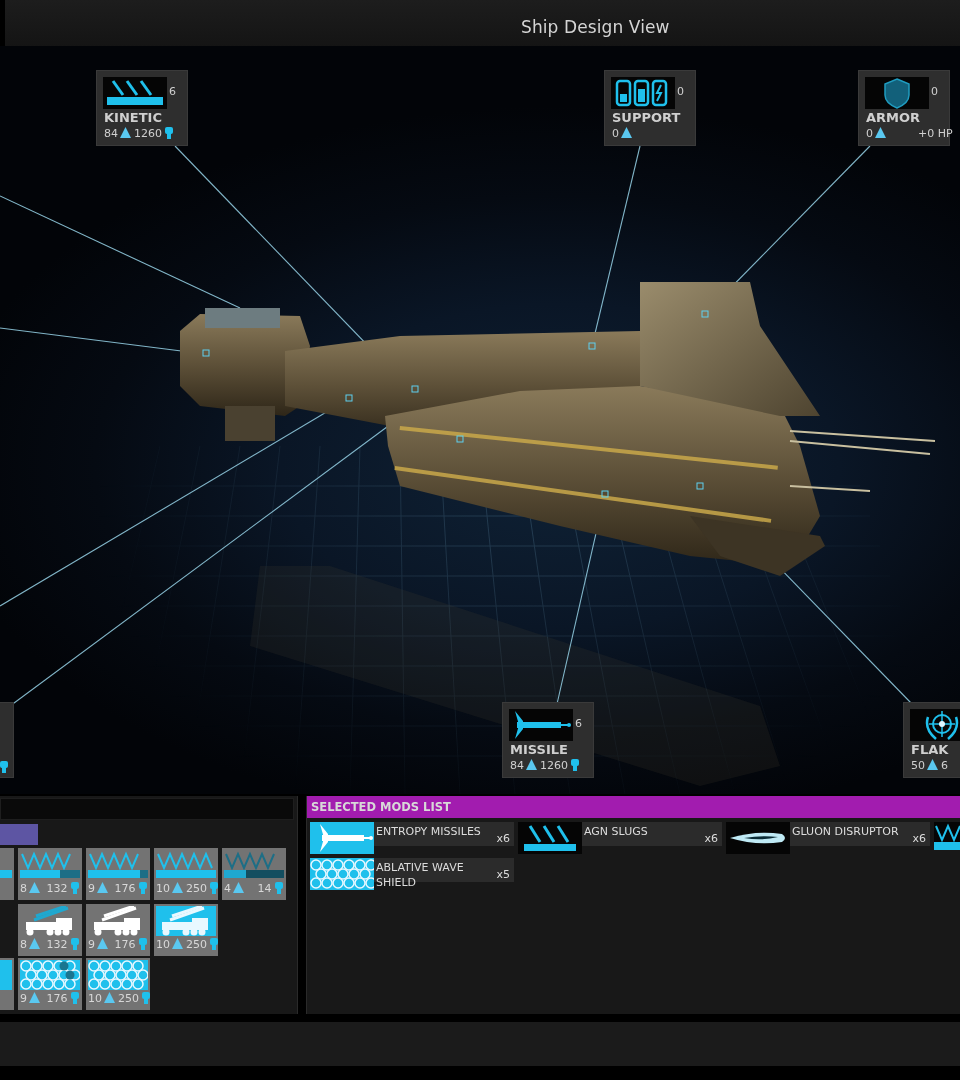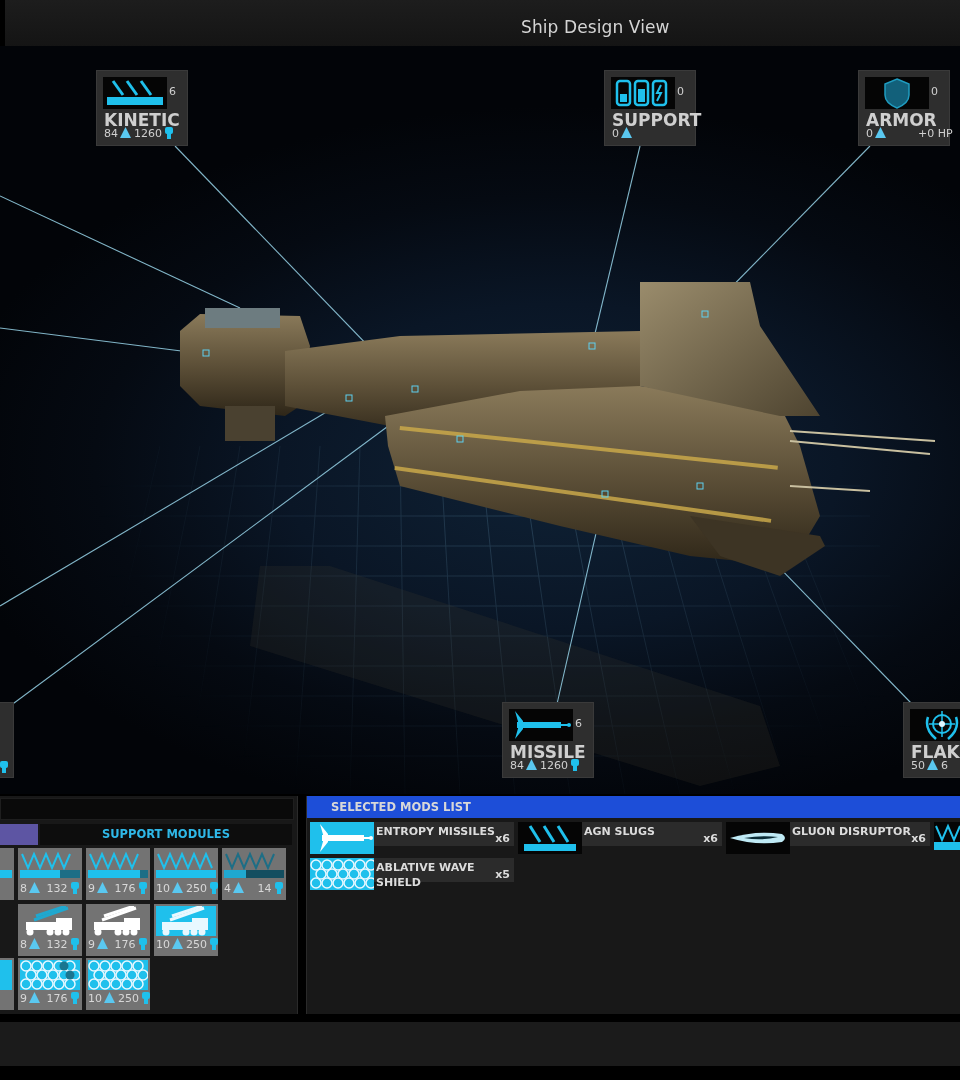--- a/index.html
+++ b/index.html
@@ -11,39 +11,39 @@
   .titlebar .title { position: absolute; left: 516px; top: 17px; font-size: 17px; color: #d4d4d4; letter-spacing: 0.1px; }
 
   .viewport { position: absolute; left: 0; top: 46px; width: 960px; height: 748px; overflow: hidden;
     background: radial-gradient(ellipse 620px 360px at 560px 420px, #0f2236 0%, #0a1626 45%, #050a12 75%, #020408 100%); }
   .grid { position: absolute; left: 0; top: 0; width: 960px; height: 748px; }
   .ship { position: absolute; left: 0; top: 0; width: 960px; height: 748px; }
 
   .hp { position: absolute; background: #2e2e2e; border: 1px solid #3a3a3a; }
   .hp .icon { position: absolute; left: 6px; top: 6px; width: 64px; height: 32px; background: #050505; }
   .hp .count { position: absolute; left: 72px; top: 14px; font-size: 11px; color: #d0d0d0; }
-  .hp .name { position: absolute; left: 7px; top: 39px; font-size: 17px; font-weight: bold; color: #cfcfcf; }
+  .hp .name { position: absolute; left: 7px; top: 39px; font-size: 13px; font-weight: bold; color: #cfcfcf; }
   .hp .stats { position: absolute; left: 7px; top: 56px; font-size: 11px; color: #d0d0d0; white-space: nowrap; }
   .glyph-tri { display: inline-block; width: 11px; height: 11px; vertical-align: -1px; margin: 0 3px 0 2px; }
   .glyph-fist { display: inline-block; width: 10px; height: 12px; vertical-align: -2px; margin-left: 2px; }
 
   .bottom { position: absolute; left: 0; top: 794px; width: 960px; height: 286px; background: #000; }
   .panel-left { position: absolute; left: 0; top: 2px; width: 298px; height: 218px; background: #181818; border-right: 1px solid #2a2a2a; }
   .panel-left .topbar { position: absolute; left: 0; top: 2px; width: 294px; height: 22px; background: #0a0a0a; border: 1px solid #1e1e1e; }
   .tab-active { position: absolute; left: 0; top: 28px; width: 38px; height: 21px; background: #5d55a3; }
   .tab-support { position: absolute; left: 40px; top: 28px; width: 252px; height: 21px; background: #0d0d0d;
     color: #2fb8e8; font-size: 11.5px; font-weight: bold; text-align: center; line-height: 21px; }
   .mod-tile { position: absolute; width: 64px; height: 52px; background: #737373; margin-left: 8px; }
   .mod-tile .img { position: absolute; left: 2px; top: 2px; width: 60px; height: 30px; }
   .mod-tile .cost { position: absolute; left: 2px; top: 34px; font-size: 11px; color: #d8d8d8; white-space: nowrap; }
 
   .panel-right { position: absolute; left: 306px; top: 2px; width: 654px; height: 218px; background: #181818; border-left: 1px solid #2a2a2a; }
-  .panel-right .hdr { position: absolute; left: 0; top: 0; width: 654px; height: 22px; background: #1d4ed8;
-    font-size: 11.5px; font-weight: bold; color: #d8d8d8; padding-left: 24px; line-height: 22px; }
-  .sel { position: absolute; height: 24px; background: #2b2b2b; font-weight: bold; }
+  .panel-right .hdr { position: absolute; left: 0; top: 0; width: 654px; height: 22px; background: #a21caf;
+    font-size: 11.5px; font-weight: bold; color: #d8d8d8; padding-left: 4px; line-height: 22px; }
+  .sel { position: absolute; height: 24px; background: #2b2b2b; }
   .sel .img { position: absolute; left: 0; top: 0; width: 64px; height: 32px; }
   .sel .label { position: absolute; left: 66px; top: 2px; font-size: 11px; color: #dcdcdc; line-height: 15px; width: 120px; }
   .sel .qty { position: absolute; right: 4px; bottom: 1px; font-size: 11px; color: #dcdcdc; margin-left: 41px; }
 
   .footer { position: absolute; left: 0; top: 1022px; width: 960px; height: 44px; background: #1b1b1b; }
 </style>
 </head>
 <body>
 
 <div class="titlebar">
@@ -260,21 +260,20 @@
         <rect x="1" y="0" width="8" height="7" rx="2" fill="#1fc0ec"></rect>
         <rect x="3" y="7" width="4" height="5" fill="#1fc0ec"></rect>
       </svg>
   </div>
 </div>
 
 <div class="bottom">
   <div class="panel-left">
     <div class="topbar"></div>
     <div class="tab-active"></div>
-    <div class="tab-support">SUPPORT MODULES</div>
 
     <div class="mod-tile" style="left:-58px; top:52px;">
       <svg class="img" viewBox="0 0 60 30">
           <rect x="0" y="20" width="60" height="8" fill="#1fc0ec"></rect>
         </svg>
     </div>
     <div class="mod-tile" style="left:10px; top:52px;">
       <svg class="img" viewBox="0 0 60 30">
         <polyline points="2,4 8,18 14,4 20,18 26,4 32,18 38,4 44,18 50,4" fill="none" stroke="#1fc0ec" stroke-width="2"></polyline>
         <rect x="0" y="20" width="40" height="8" fill="#1fc0ec"></rect>

